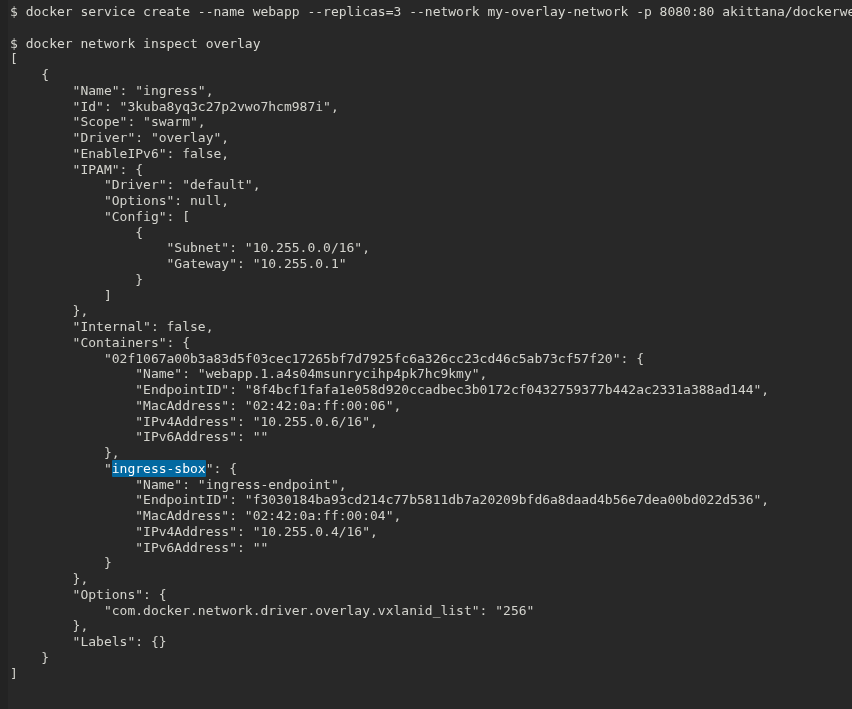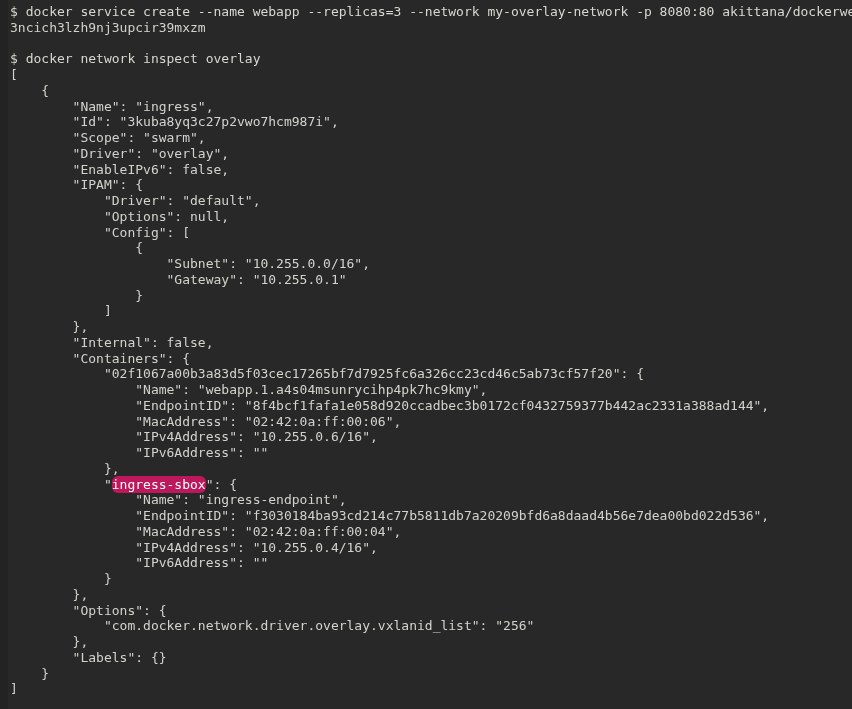--- a/index.html
+++ b/index.html
@@ -61,21 +61,20 @@
     border-radius: 1px;
   }
 </style>
 </head>
 <body>
 
 <div id="terminal" style="background: rgb(40, 40, 40); color: rgb(216, 216, 210);">
   <div id="gutter"></div>
   <div id="screen">
       <div class="line"><span class="cmd">$ docker service create --name webapp --replicas=3 --network my-overlay-network -p 8080:80 akittana/dockerwebapp:1.1</span></div>
-      <div class="line"><span class="out">3ncich3lzh9nj3upcir39mxzm</span></div>
       <div class="line blank"></div>
       <div class="line"><span class="cmd">$ docker network inspect overlay</span></div>
       <div class="line"><span class="out">[</span></div>
       <div class="line"><span class="out">    {</span></div>
       <div class="line"><span class="out">        "Name": "ingress",</span></div>
       <div class="line"><span class="out">        "Id": "3kuba8yq3c27p2vwo7hcm987i",</span></div>
       <div class="line"><span class="out">        "Scope": "swarm",</span></div>
       <div class="line"><span class="out">        "Driver": "overlay",</span></div>
       <div class="line"><span class="out">        "EnableIPv6": false,</span></div>
       <div class="line"><span class="out">        "IPAM": {</span></div>
@@ -90,21 +89,21 @@
       <div class="line"><span class="out">        },</span></div>
       <div class="line"><span class="out">        "Internal": false,</span></div>
       <div class="line"><span class="out">        "Containers": {</span></div>
       <div class="line"><span class="out">            "02f1067a00b3a83d5f03cec17265bf7d7925fc6a326cc23cd46c5ab73cf57f20": {</span></div>
       <div class="line"><span class="out">                "Name": "webapp.1.a4s04msunrycihp4pk7hc9kmy",</span></div>
       <div class="line"><span class="out">                "EndpointID": "8f4bcf1fafa1e058d920ccadbec3b0172cf0432759377b442ac2331a388ad144",</span></div>
       <div class="line"><span class="out">                "MacAddress": "02:42:0a:ff:00:06",</span></div>
       <div class="line"><span class="out">                "IPv4Address": "10.255.0.6/16",</span></div>
       <div class="line"><span class="out">                "IPv6Address": ""</span></div>
       <div class="line"><span class="out">            },</span></div>
-      <div class="line"><span class="out">            "</span><span class="hl" style="background: #be185d; color: rgb(255, 255, 255); border-radius: 6px;">ingress-sbox</span><span class="out">": {</span></div>
+      <div class="line"><span class="out">            "</span><span class="hl" style="background: #0369a1; color: rgb(255, 255, 255);">ingress-sbox</span><span class="out">": {</span></div>
       <div class="line"><span class="out">                "Name": "ingress-endpoint",</span></div>
       <div class="line"><span class="out">                "EndpointID": "f3030184ba93cd214c77b5811db7a20209bfd6a8daad4b56e7dea00bd022d536",</span></div>
       <div class="line"><span class="out">                "MacAddress": "02:42:0a:ff:00:04",</span></div>
       <div class="line"><span class="out">                "IPv4Address": "10.255.0.4/16",</span></div>
       <div class="line"><span class="out">                "IPv6Address": ""</span></div>
       <div class="line"><span class="out">            }</span></div>
       <div class="line"><span class="out">        },</span></div>
       <div class="line"><span class="out">        "Options": {</span></div>
       <div class="line"><span class="out">            "com.docker.network.driver.overlay.vxlanid_list": "256"</span></div>
       <div class="line"><span class="out">        },</span></div>

